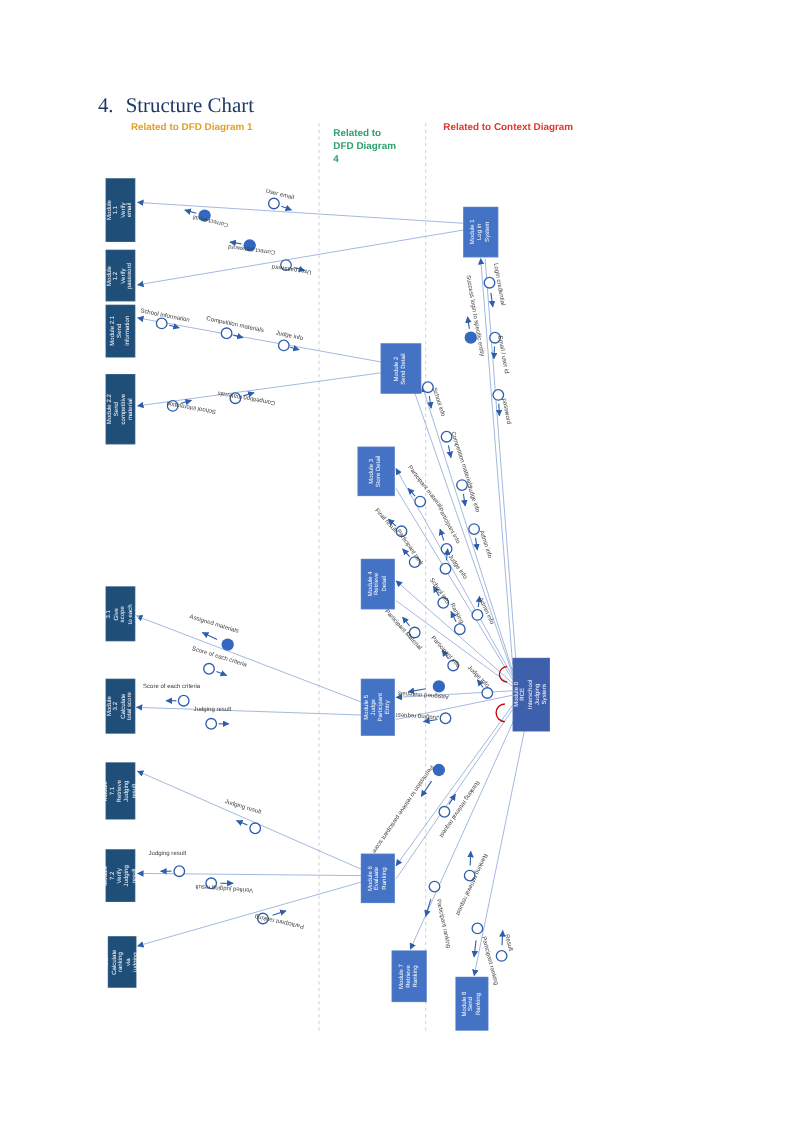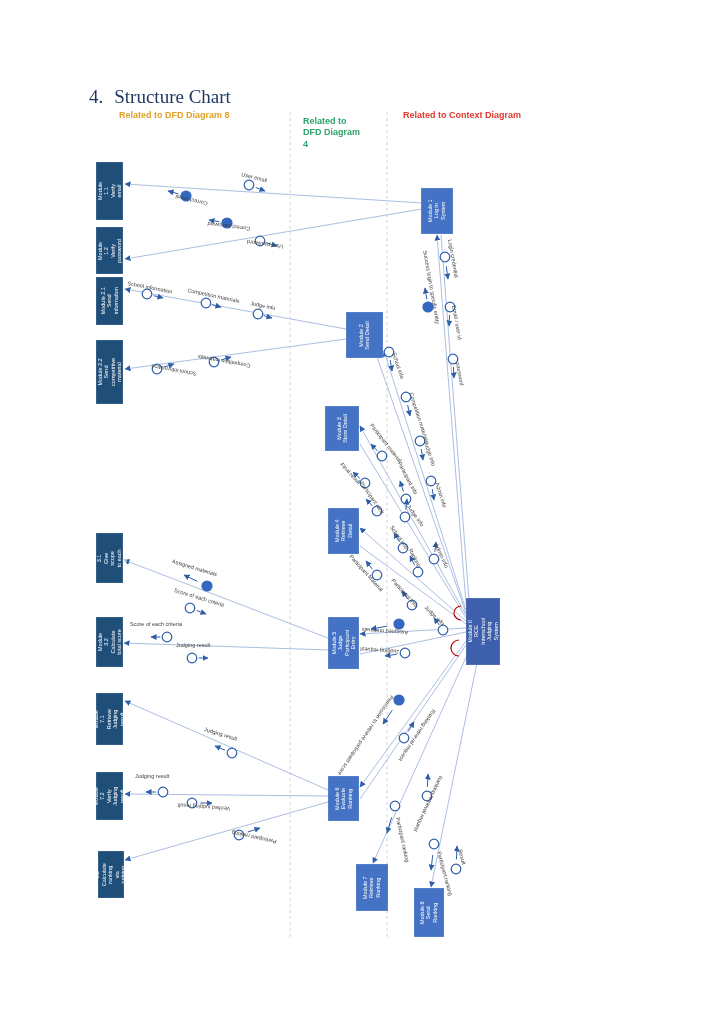--- a/index.html
+++ b/index.html
@@ -151,21 +151,21 @@
     <g id="crossing-layer">
         <path d="M 461 606 A 7 7 0 0 0 461 620" fill="none" stroke="#C00000" stroke-width="1.2"></path>
         <path d="M 459 640 A 8 8 0 0 0 459 656" fill="none" stroke="#C00000" stroke-width="1.2"></path>
       </g>
   </svg>
 
   <div class="page-title">
     <span class="num">4.</span><span>Structure Chart</span>
   </div>
 
-  <div id="col1" class="col-header" style="color: rgb(224, 161, 38);">Related to DFD Diagram 8</div>
+  <div id="col1" class="col-header" style="color: rgb(224, 161, 38);">Related to DFD Diagram 1</div>
   <div id="col2" class="col-header" style="color: rgb(46, 163, 107);">Related to DFD Diagram 4</div>
   <div id="col3" class="col-header" style="color: rgb(224, 56, 44);">Related to Context Diagram</div>
 
   <div id="node-layer">
       <div class="node" style="left: 96px; top: 162px; width: 27px; height: 58px; background: rgb(31, 78, 121);">
         <div class="node-label" style="width: 56px;">Module 1.1
 Verify email</div>
       </div>
       <div class="node" style="left: 96px; top: 227px; width: 27px; height: 47px; background: rgb(31, 78, 121);">
         <div class="node-label" style="width: 45px;">Module 1.2

